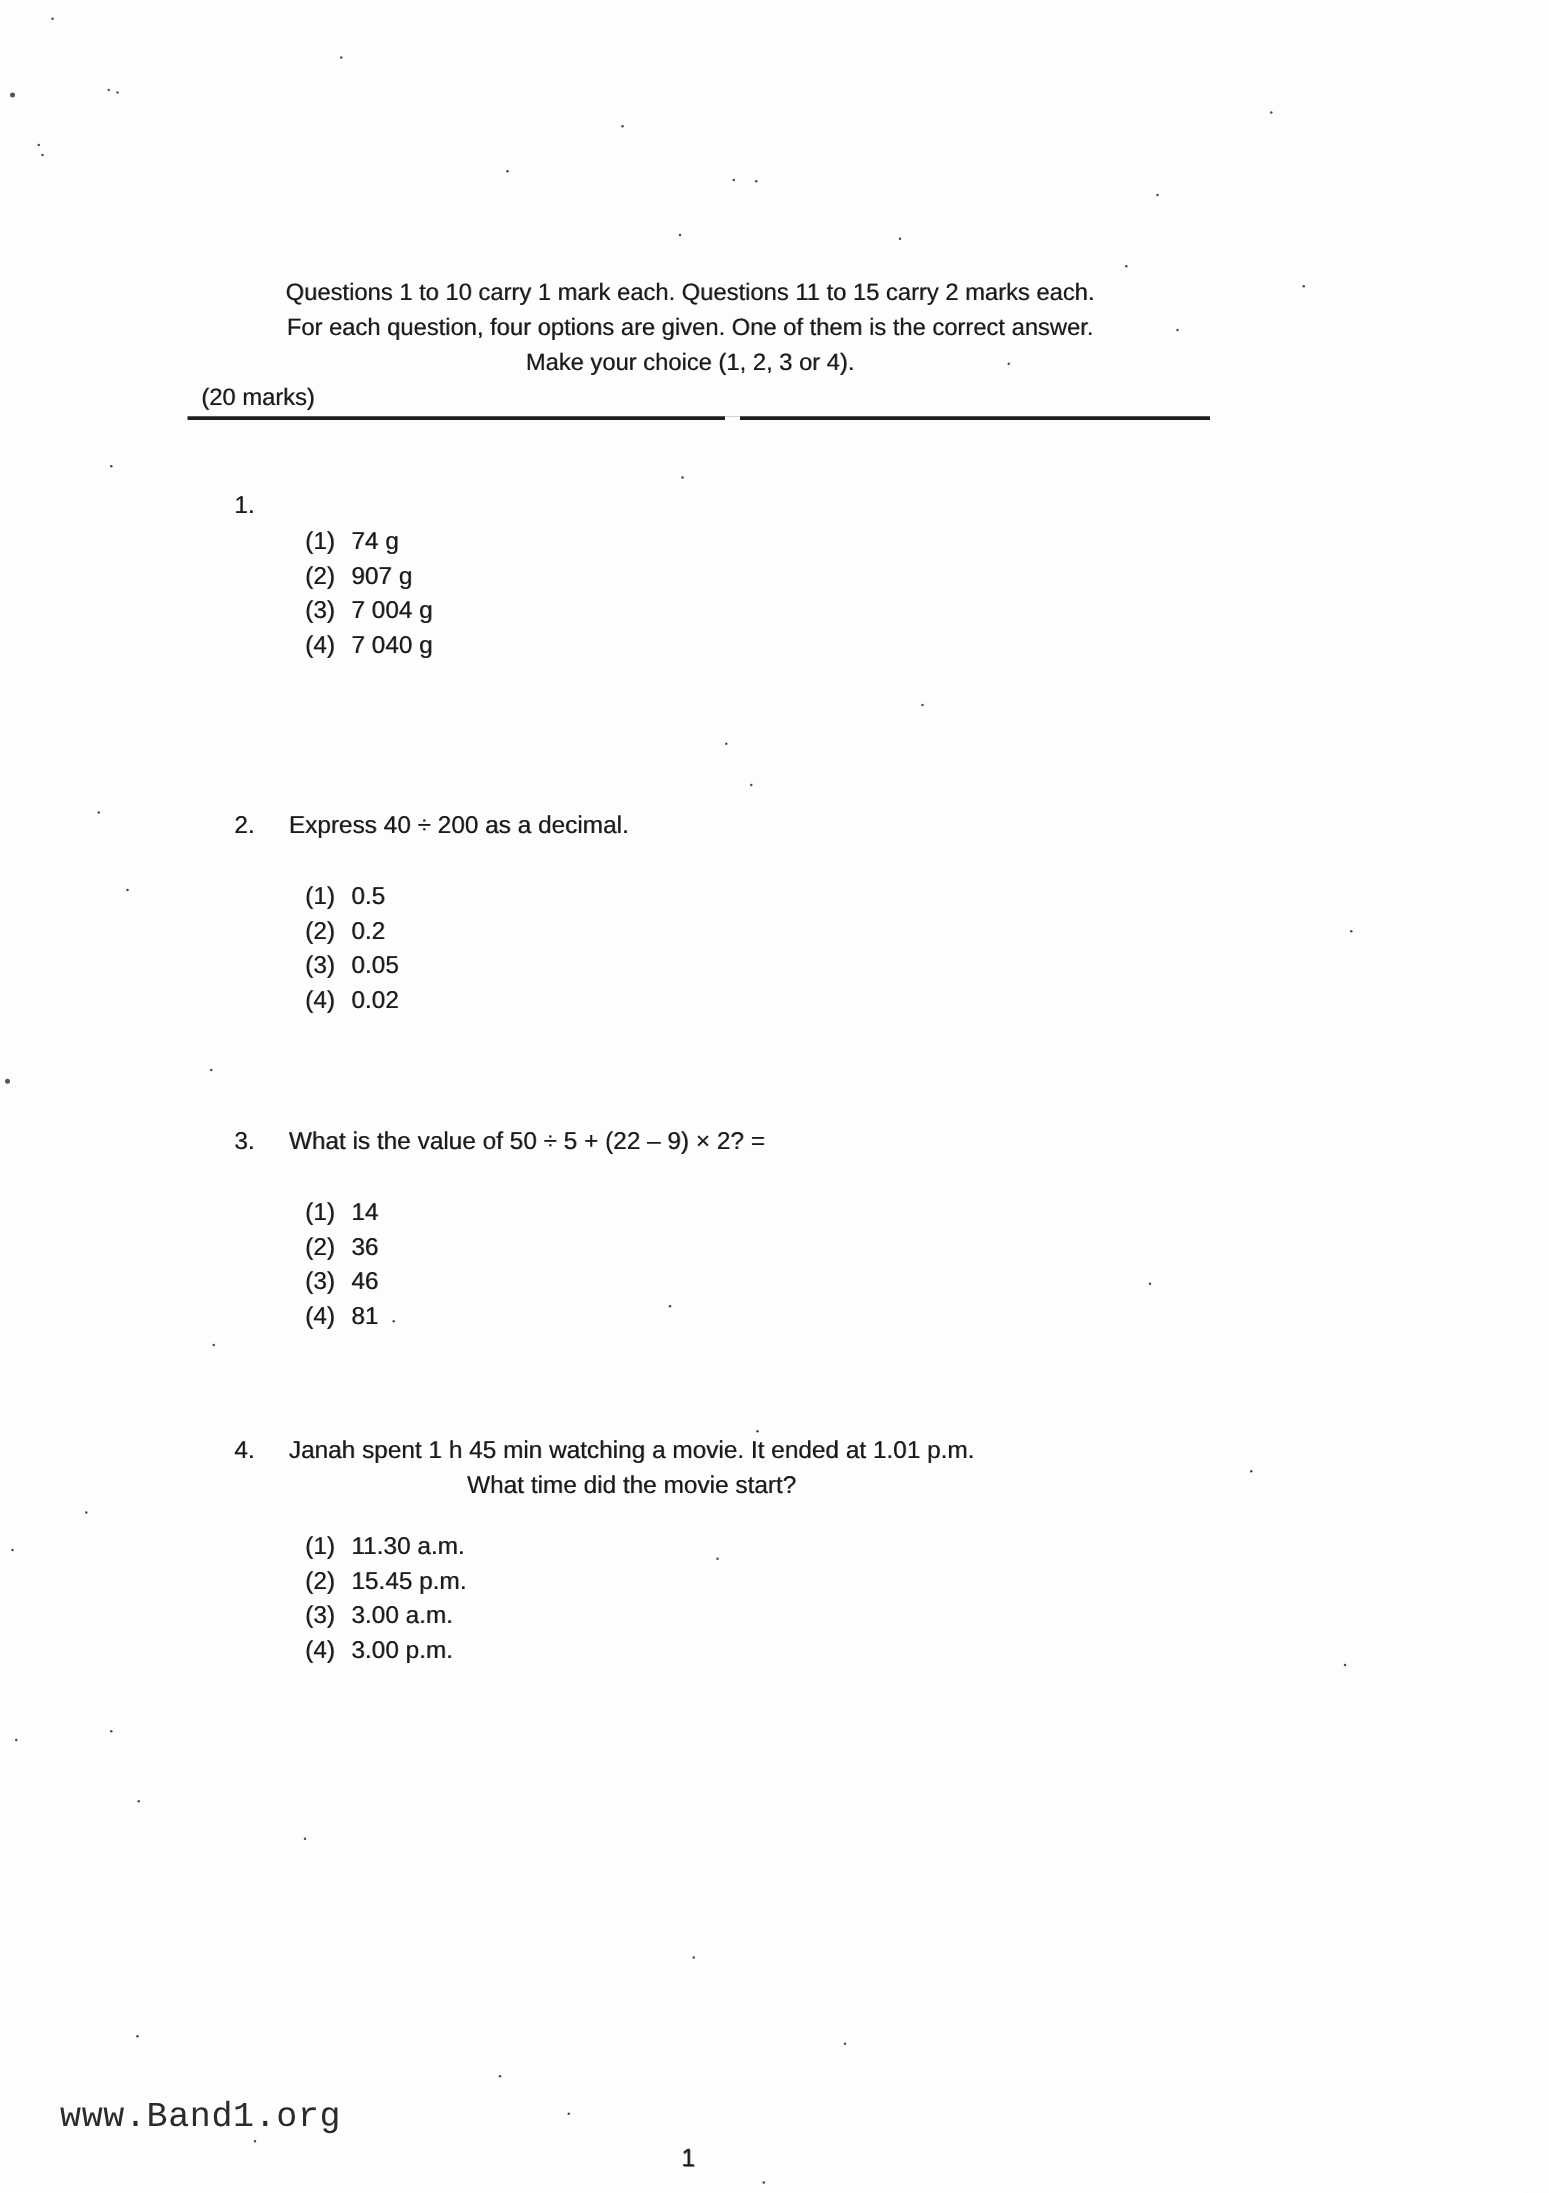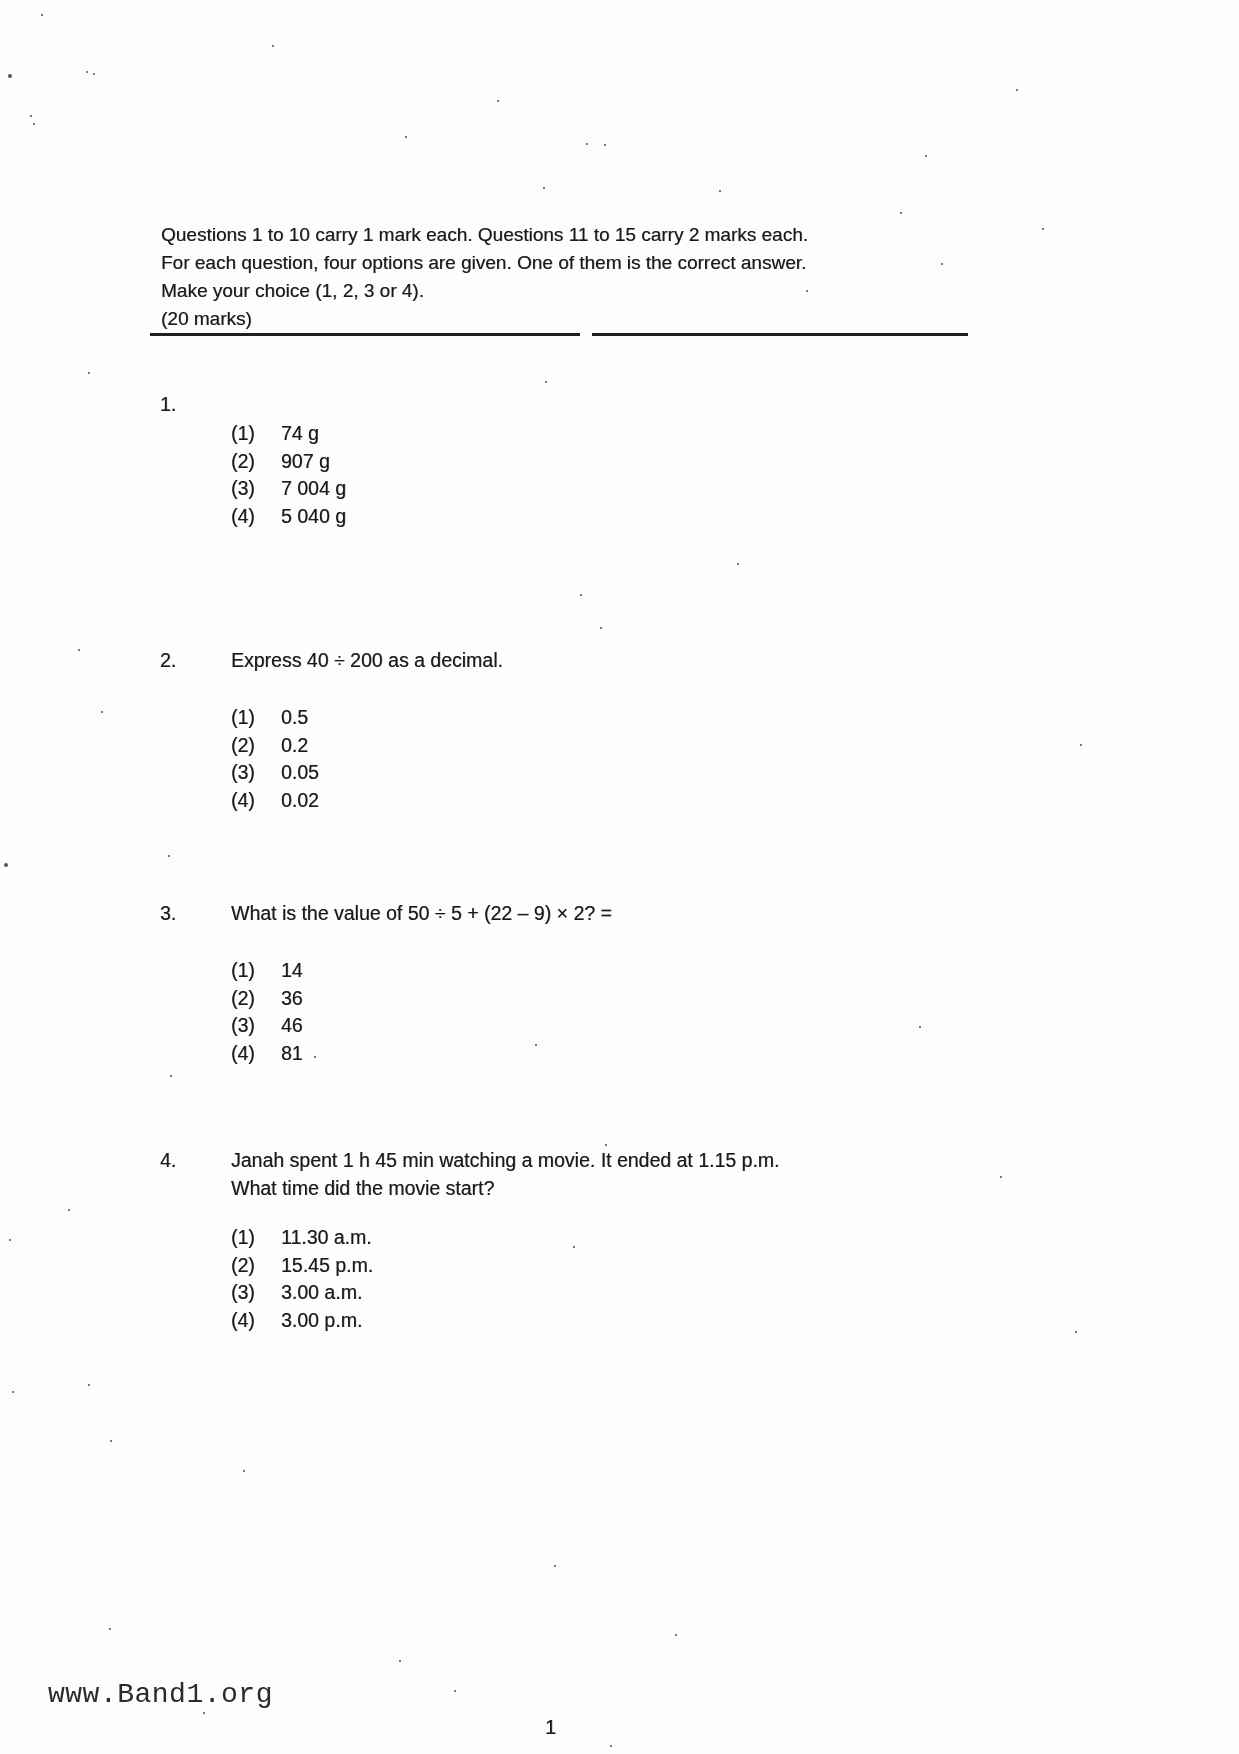--- a/index.html
+++ b/index.html
@@ -5,21 +5,21 @@
   * { margin:0; padding:0; box-sizing:border-box; }
   html, body { background:#ffffff; }
   .page {
     position:relative;
     width:1239px; height:1754px;
     background:#fdfdfd;
     overflow:hidden;
     font-family:"Liberation Sans", sans-serif;
     color:#1a1a1a;
   }
-  .txt { text-shadow:0.5px 0.3px 0 rgba(25,25,25,0.55); }
+  .txt { text-shadow:0.5px 0.3px 0 rgba(25,25,25,0.55);text-align:center; }
 
   
   .noise {
     position:absolute; left:0; top:0; width:2px; height:2px;
     background:transparent; border-radius:50%;
     box-shadow:
       41px 14px 0 0 #4a4a4a, 272px 45px 0 0 #4a4a4a, 497px 100px 0 0 #4a4a4a,
       1016px 89px 0 0 #4a4a4a, 30px 115px 0 0 #4a4a4a, 9px 75px 0 1px #555,
       86px 71px 0 0 #555, 93px 73px 0 0 #555, 33px 123px 0 0 #4a4a4a,
       405px 136px 0 0 #4a4a4a, 604px 144px 0 0 #4a4a4a, 586px 143px 0 0 #4a4a4a,
@@ -100,21 +100,21 @@
         <div class="option">
           <span class="opt-label txt">(2)</span>
           <span class="opt-value txt">907 g</span>
         </div>
         <div class="option">
           <span class="opt-label txt">(3)</span>
           <span class="opt-value txt">7 004 g</span>
         </div>
         <div class="option">
           <span class="opt-label txt">(4)</span>
-          <span class="opt-value txt">5 040 g</span>
+          <span class="opt-value txt">7 040 g</span>
         </div>
       </div>
     </div>
   </section>
 
   <section class="question q2">
     <div class="q-num txt">2.</div>
     <div class="q-body">
       <div class="q-text txt">Express 40 ÷ 200 as a decimal.</div>
       <div class="options">
@@ -159,21 +159,21 @@
           <span class="opt-label txt">(4)</span>
           <span class="opt-value txt">81</span>
         </div>
       </div>
     </div>
   </section>
 
   <section class="question q4">
     <div class="q-num txt">4.</div>
     <div class="q-body">
-      <div class="q-text txt">Janah spent 1 h 45 min watching a movie. It ended at 1.15 p.m.</div>
+      <div class="q-text txt">Janah spent 1 h 45 min watching a movie. It ended at 1.01 p.m.</div>
       <div class="q-text2 txt">What time did the movie start?</div>
       <div class="options">
         <div class="option">
           <span class="opt-label txt">(1)</span>
           <span class="opt-value txt">11.30 a.m.</span>
         </div>
         <div class="option">
           <span class="opt-label txt">(2)</span>
           <span class="opt-value txt">15.45 p.m.</span>
         </div>

